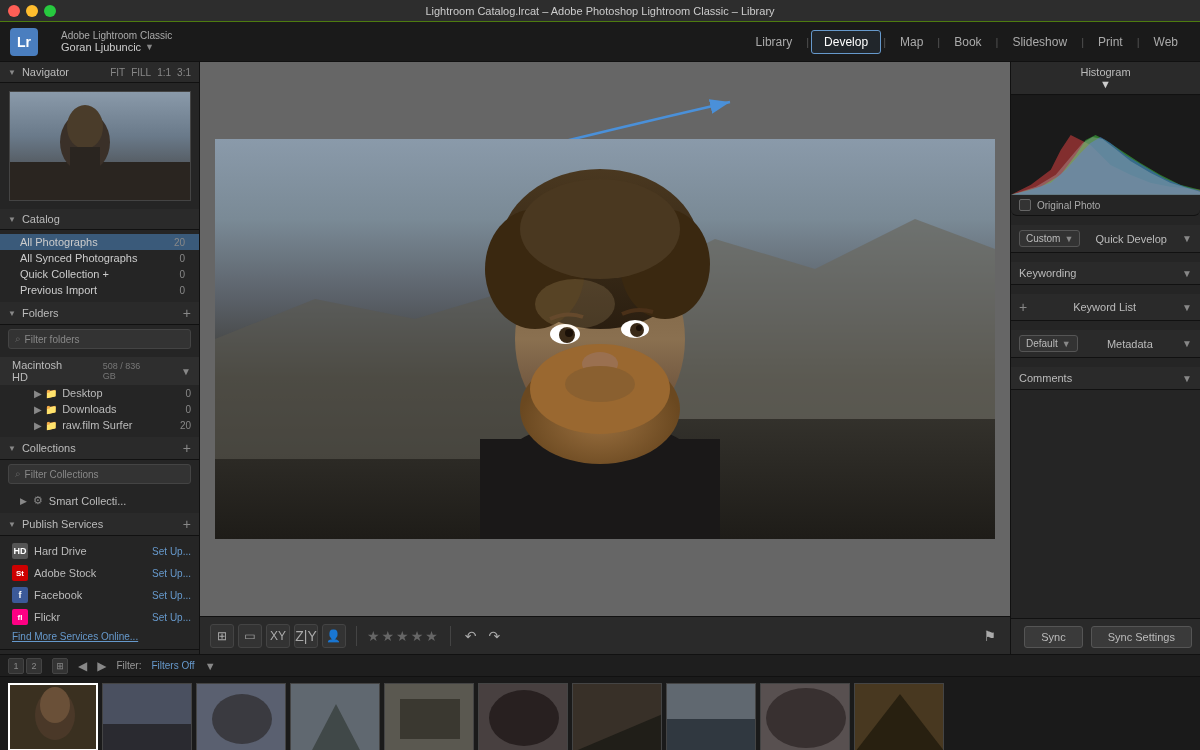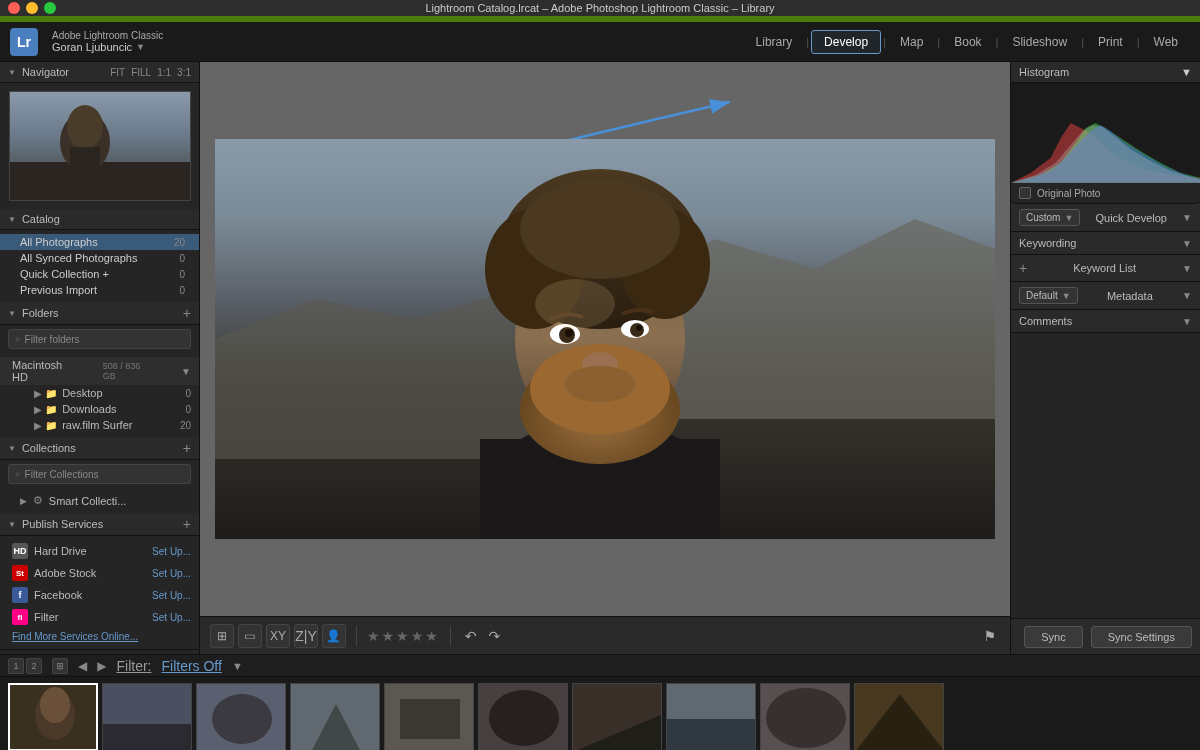--- a/index.html
+++ b/index.html
@@ -15,21 +15,21 @@
     }
 
     
     #titlebar {
       height: 22px;
       background: #2d2d2d;
       display: flex;
       align-items: center;
       justify-content: center;
       position: relative;
-      border-bottom: 6px solid #4d7c0f;
+      border-bottom: 1px solid #4d7c0f;
     }
     #titlebar .traffic-lights {
       position: absolute;
       left: 8px;
       display: flex;
       gap: 6px;
     }
     .traffic-light {
       width: 12px; height: 12px;
       border-radius: 50%;
@@ -48,21 +48,21 @@
       padding: 0 10px;
       border-bottom: 1px solid #111;
       position: relative;
     }
     #lr-logo {
       width: 28px; height: 28px;
       background: #4a7ebf;
       border-radius: 4px;
       display: flex; align-items: center; justify-content: center;
       color: white; font-size: 14px; font-weight: bold;
-      margin-right: 14px;
+      margin-right: 23px;
     }
     #app-info { font-size: 10px; color: #888; }
     #app-info .app-name { color: #aaa; font-size: 10px; }
     #app-info .user-name { color: #ccc; font-size: 11px; }
     #nav-tabs {
       position: absolute;
       right: 10px;
       display: flex;
       align-items: center;
       gap: 0;
@@ -319,20 +319,21 @@
     }
 
     
     #histogram-header {
       display: flex;
       align-items: center;
       justify-content: space-between;
       padding: 4px 8px;
       background: #2a2a2a;
       border-bottom: 1px solid #111;
+      flex-direction: column;
     }
     #histogram-area {
       height: 100px;
       background: #1a1a1a;
       position: relative;
       overflow: hidden;
       margin: 0;
     }
     #histogram-canvas {
       width: 100%;
@@ -343,20 +344,21 @@
     .right-section {
       border-bottom: 1px solid #111;
     }
     .right-section-header {
       display: flex;
       align-items: center;
       justify-content: space-between;
       padding: 5px 8px;
       background: #2a2a2a;
       cursor: pointer;
+      margin-top: 9px;
     }
     .right-section-title { color: #bbb; font-size: 11px; }
     .right-section-arrow { color: #888; font-size: 10px; }
     .original-photo-row {
       display: flex;
       align-items: center;
       gap: 6px;
       padding: 4px 8px;
       border-radius: 6px;
     }
@@ -377,21 +379,21 @@
       align-items: center;
       padding: 0 8px;
       gap: 10px;
     }
     .status-nav-btn {
       color: #888;
       cursor: pointer;
       font-size: 12px;
     }
     .status-text { color: #999; font-size: 10px; flex: 1; }
-    .status-filter { color: #999; font-size: 14px; text-decoration: underline; }
+    .status-filter { color: #999; font-size: 10px; }
     .view-mode-btns { display: flex; gap: 2px; }
     .view-btn {
       width: 16px; height: 16px;
       background: #333;
       border: 1px solid #444;
       display: flex; align-items: center; justify-content: center;
       cursor: pointer;
       color: #888;
       font-size: 9px;
       border-radius: 2px;
@@ -654,21 +656,21 @@
       <div class="service-item">
         <div class="service-left">
           <div class="service-icon service-fb">f</div>
           <span class="service-name">Facebook</span>
         </div>
         <span class="service-setup">Set Up...</span>
       </div>
       <div class="service-item">
         <div class="service-left">
           <div class="service-icon service-flickr" style="font-size:8px;">fl</div>
-          <span class="service-name">Filter</span>
+          <span class="service-name">Flickr</span>
         </div>
         <span class="service-setup">Set Up...</span>
       </div>
       <div class="find-more">Find More Services Online...</div>
     </div>
 
     <div id="import-export">
       <div class="ie-btn">Import...</div>
       <div class="ie-btn">Export...</div>
     </div>

